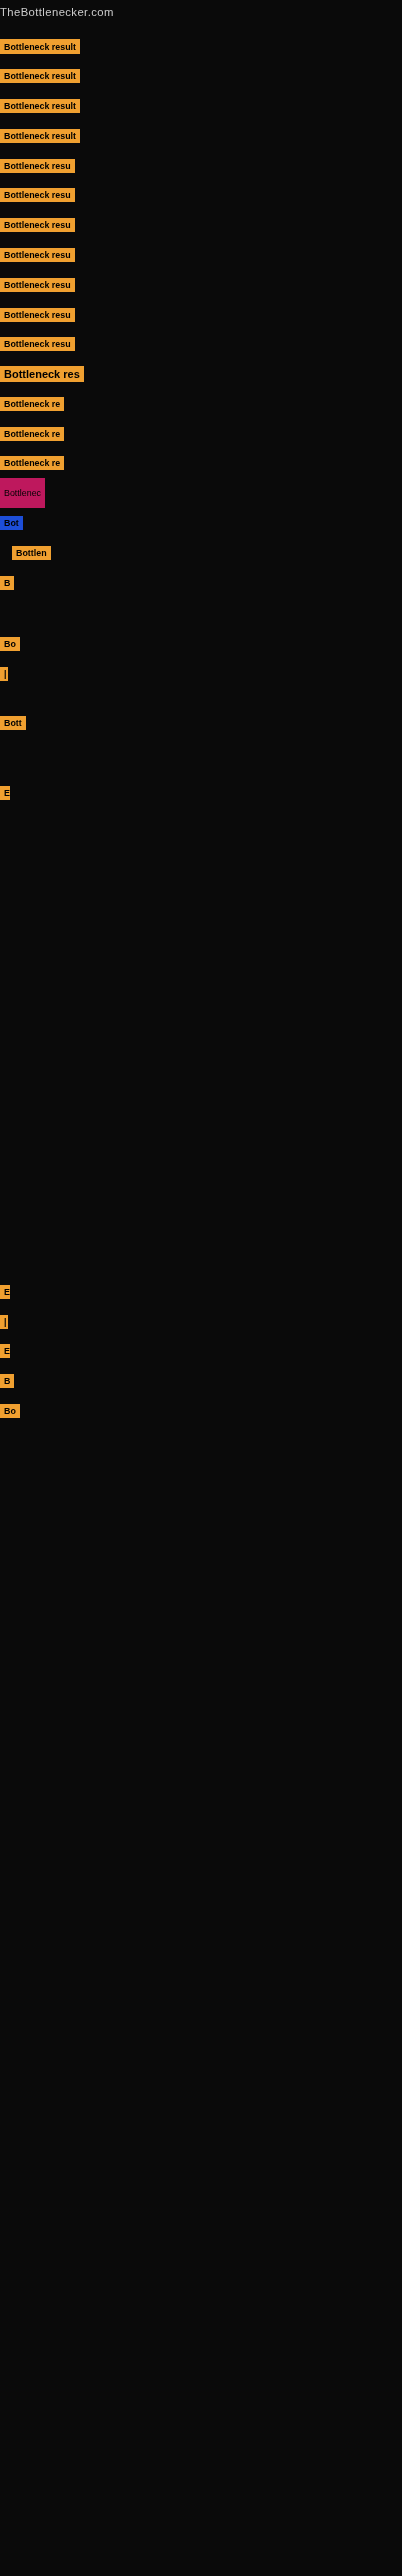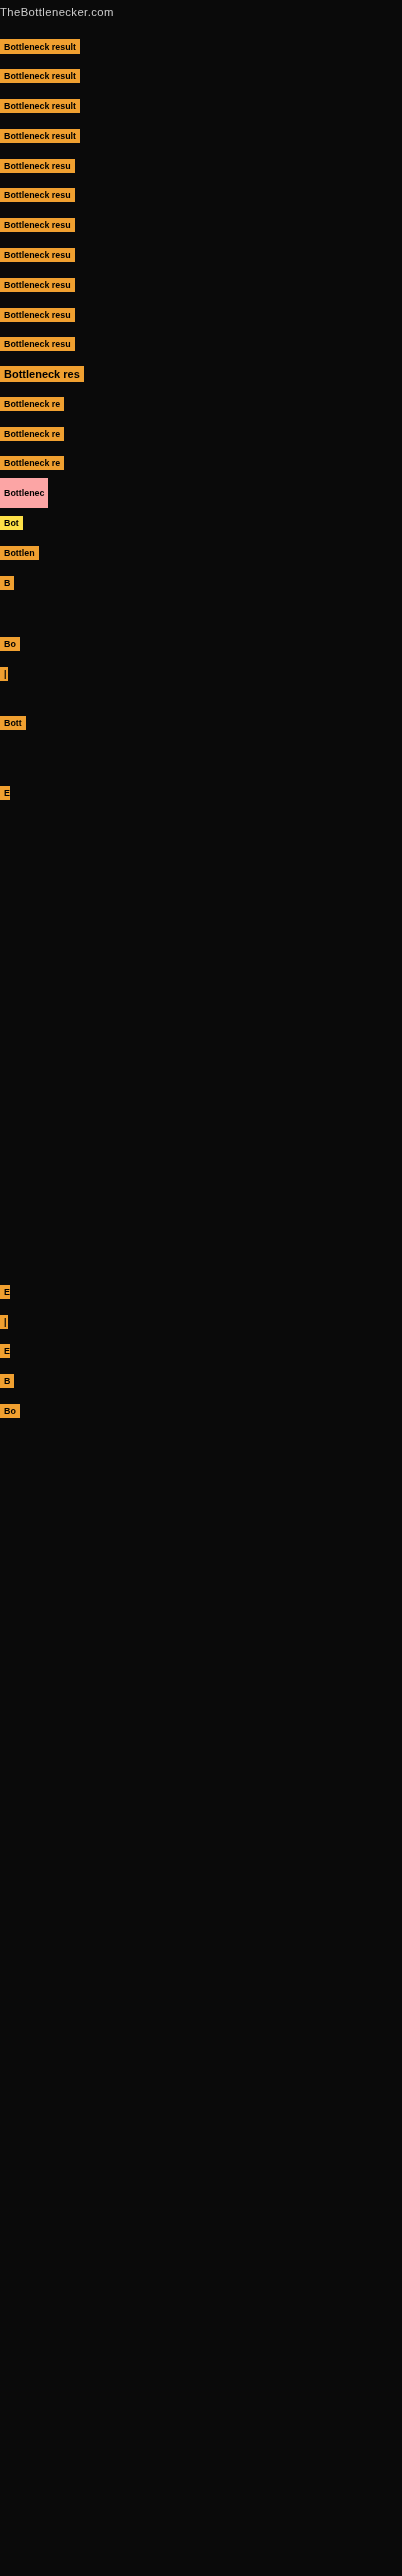--- a/index.html
+++ b/index.html
@@ -70,27 +70,27 @@
     <div style="position: absolute; top: 372px; left: 0px; display: flex; align-items: center; height: 21px;">
       <div style="background-color: rgb(240, 160, 48); color: rgb(0, 0, 0); font-size: 8.9px; font-weight: bold; padding: 2.4px 4px; white-space: nowrap; overflow: hidden; max-width: 81px; display: inline-block;">Bottleneck re</div>
     </div>
     <div style="position: absolute; top: 402px; left: 0px; display: flex; align-items: center; height: 21px;">
       <div style="background-color: rgb(240, 160, 48); color: rgb(0, 0, 0); font-size: 8.9px; font-weight: bold; padding: 2.4px 4px; white-space: nowrap; overflow: hidden; max-width: 77px; display: inline-block;">Bottleneck re</div>
     </div>
     <div style="position: absolute; top: 431px; left: 0px; display: flex; align-items: center; height: 21px;">
       <div style="background-color: rgb(240, 160, 48); color: rgb(0, 0, 0); font-size: 8.9px; font-weight: bold; padding: 2.4px 4px; white-space: nowrap; overflow: hidden; max-width: 72px; display: inline-block;">Bottleneck re</div>
     </div>
     <div style="position: absolute; top: 461px; left: 0px; display: flex; align-items: center; height: 21px;">
-      <div style="background-color: #fca5a5; color: rgb(0, 0, 0); font-size: 8.9px; font-weight: bold; padding: 10px 4px; white-space: nowrap; overflow: hidden; max-width: 61px; display: inline-block;">Bottlenec</div>
+      <div style="background-color: #be185d; color: rgb(0, 0, 0); font-size: 8.9px; font-weight: normal; padding: 10px 4px; white-space: nowrap; overflow: hidden; max-width: 61px; display: inline-block;">Bottlenec</div>
     </div>
     <div style="position: absolute; top: 491px; left: 0px; display: flex; align-items: center; height: 21px;">
-      <div style="background-color: #fde047; color: rgb(0, 0, 0); font-size: 8.9px; font-weight: bold; padding: 2.4px 4px; white-space: nowrap; overflow: hidden; max-width: 34px; display: inline-block;">Bot</div>
+      <div style="background-color: #1d4ed8; color: rgb(0, 0, 0); font-size: 8.9px; font-weight: bold; padding: 2.4px 4px; white-space: nowrap; overflow: hidden; max-width: 34px; display: inline-block;">Bot</div>
     </div>
     <div style="position: absolute; top: 521px; left: 0px; display: flex; align-items: center; height: 21px;">
-      <div style="background-color: rgb(240, 160, 48); color: rgb(0, 0, 0); font-size: 8.9px; font-weight: bold; padding: 2.4px 4px; white-space: nowrap; overflow: hidden; max-width: 55px; display: inline-block;">Bottlen</div>
+      <div style="background-color: rgb(240, 160, 48); color: rgb(0, 0, 0); font-size: 8.9px; font-weight: bold; padding: 2.4px 4px; white-space: nowrap; overflow: hidden; max-width: 55px; display: inline-block; margin-left: 12px;">Bottlen</div>
     </div>
     <div style="position: absolute; top: 551px; left: 0px; display: flex; align-items: center; height: 21px;">
       <div style="background-color: rgb(240, 160, 48); color: rgb(0, 0, 0); font-size: 8.9px; font-weight: bold; padding: 2.4px 4px; white-space: nowrap; overflow: hidden; max-width: 14.5px; display: inline-block;">B</div>
     </div>
     <div style="position: absolute; top: 612px; left: 0px; display: flex; align-items: center; height: 21px;">
       <div style="background-color: rgb(240, 160, 48); color: rgb(0, 0, 0); font-size: 8.9px; font-weight: bold; padding: 2.4px 4px; white-space: nowrap; overflow: hidden; max-width: 22.5px; display: inline-block;">Bo</div>
     </div>
     <div style="position: absolute; top: 642px; left: 0px; display: flex; align-items: center; height: 21px;">
       <div style="background-color: rgb(240, 160, 48); color: rgb(0, 0, 0); font-size: 8.9px; font-weight: bold; padding: 2.4px 4px; white-space: nowrap; overflow: hidden; max-width: 6.4px; display: inline-block;">|</div>
     </div>

